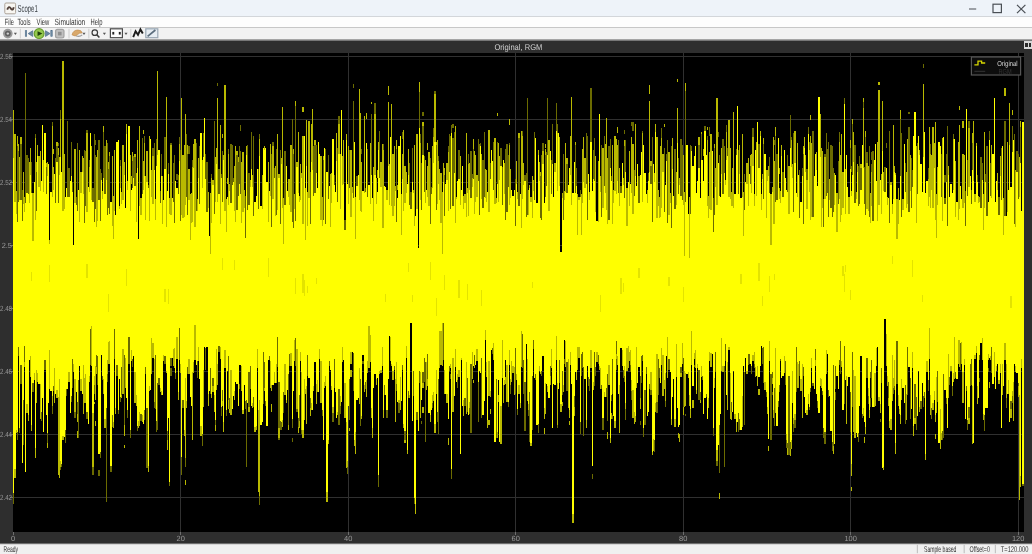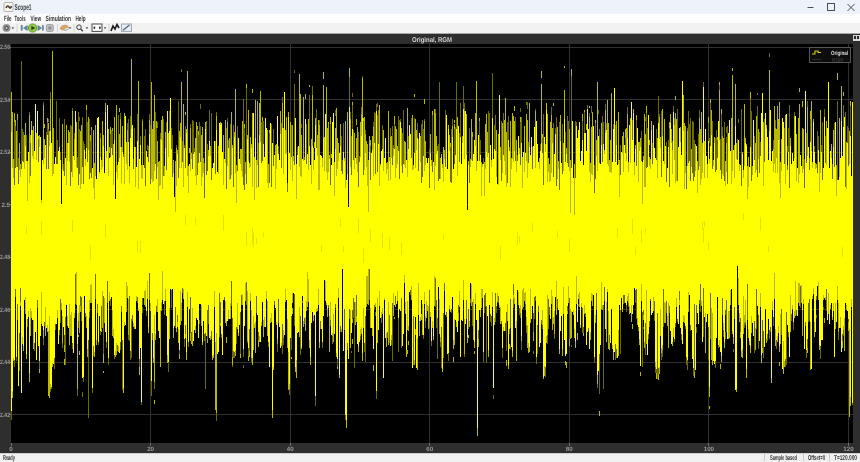--- a/index.html
+++ b/index.html
@@ -1,17 +1,17 @@
 <!DOCTYPE html>
 <html><head><meta charset="utf-8">
 <style>
 html,body{margin:0;padding:0;width:860px;height:462px;overflow:hidden;
  font-family:"Liberation Sans",sans-serif;-webkit-font-smoothing:antialiased;
  text-rendering:geometricPrecision;}
-#win{position:relative;width:860px;height:462px;background:#2e2e2e;font-weight:bold;}
+#win{position:relative;width:860px;height:462px;background:#2e2e2e;}
 svg text{font-family:"Liberation Sans",sans-serif;text-rendering:geometricPrecision;-webkit-font-smoothing:antialiased;}
 .tl{font-size:6.2px;fill:#999;}
 #chrome{position:absolute;left:0;top:0;}
 #canvas{position:absolute;left:0;top:34px;}
 </style></head>
 <body>
 <div id="win">
 <svg id="chrome" width="860" height="34" viewBox="0 0 860 34">
   <rect x="0" y="0" width="860" height="14" fill="#eef3f9"></rect>
   <rect x="0" y="14" width="860" height="9" fill="#fdfdfd"></rect>

